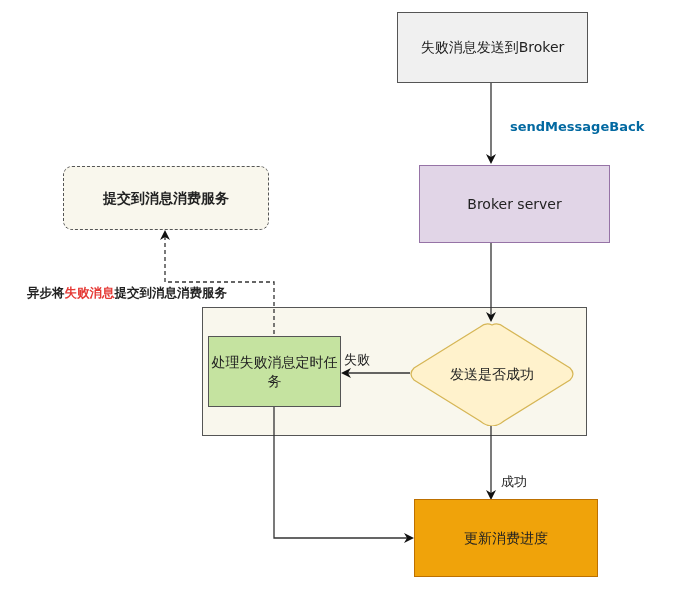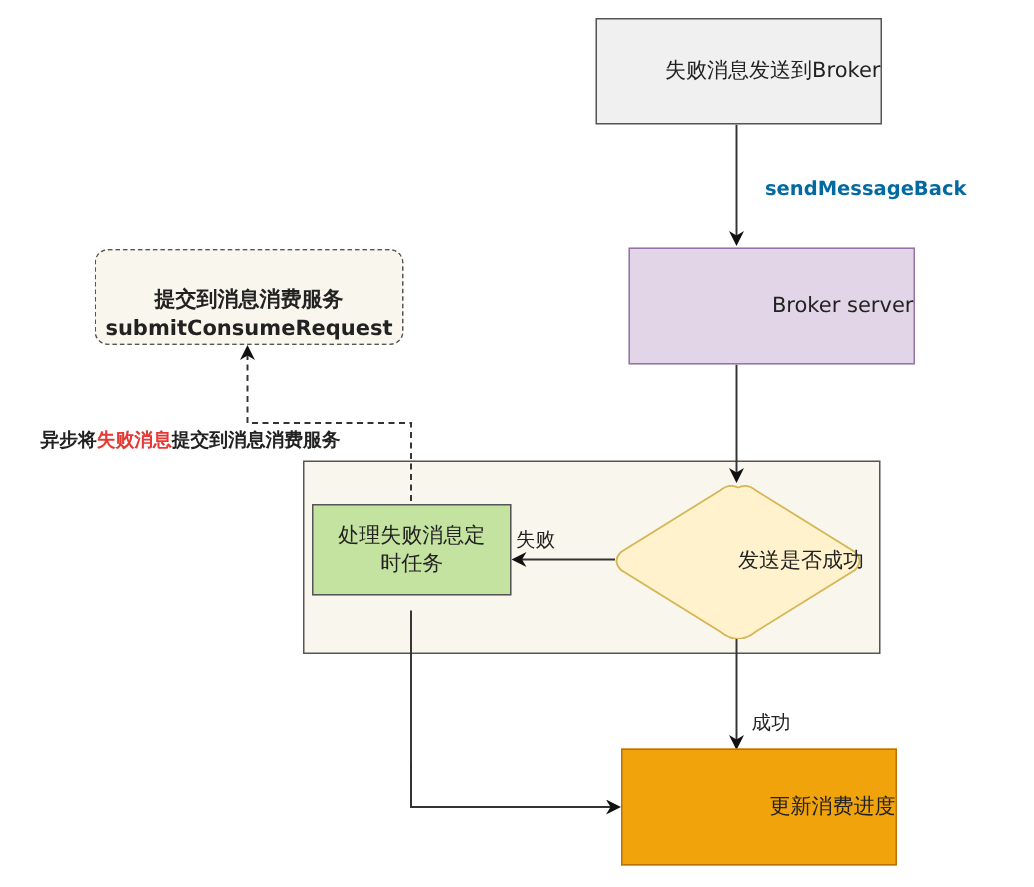--- a/index.html
+++ b/index.html
@@ -1,19 +1,19 @@
 <!DOCTYPE html>
 <html><head>
 <meta charset="utf-8">
 <style>
   html, body { margin:0; padding:0; background:#ffffff; }
   body { width:689px; height:591px; position:relative; overflow:hidden;
          font-family:"DejaVu Sans","Liberation Sans",sans-serif; }
   .node { position:absolute; box-sizing:border-box; display:flex; align-items:center;
-          justify-content:flex-end; text-align:center; font-size:14px; color:#222; line-height:1.35; }
+          justify-content:center; text-align:center; font-size:14px; color:#222; line-height:1.35; }
   .lbl { position:absolute; font-size:13px; color:#222; white-space:nowrap; }
   svg.edges { position:absolute; left:0; top:0; }
 </style>
 </head>
 <body>
 
 <div style="position:absolute;left:202px;top:307px;width:385px;height:129px;background:#f9f7ed;border:1.5px solid #555;box-sizing:border-box;"></div>
 
 <svg class="edges" width="689" height="591">
   <defs>
@@ -38,24 +38,23 @@
 <div class="node" style="left:397px;top:12px;width:191px;height:71px;background:#f0f0f0;border:1.3px solid #555;">
   <span>失败消息发送到Broker</span>
 </div>
 
 <div class="node" style="left:419px;top:165px;width:191px;height:78px;background:#e1d5e7;border:1.3px solid #9673a6;">
   <span>Broker server</span>
 </div>
 
 <div class="node" style="left:63px;top:166px;width:206px;height:64px;background:#f9f7ed;border:1.3px dashed #555;border-radius:9px;flex-direction:column;font-weight:bold;">
   <span>提交到消息消费服务</span>
-  <span>submitConsumeRequest</span>
 </div>
 
-<div class="node" style="left:208px;top:336px;width:133px;height:61px;background:#c5e3a0;border:1.3px solid #555;padding:0 14px;">
+<div class="node" style="left:208px;top:336px;width:133px;height:71px;background:#c5e3a0;border:1.3px solid #555;padding:0 0;">
   <span>处理失败消息定时任务</span>
 </div>
 
 <svg style="position:absolute;left:408px;top:322px;" width="168" height="104">
   <path d="M84,3 Q90,0 96,5 L162,46 Q168,52 162,58 L96,99 Q90,104 84,104 Q78,104 72,99 L6,58 Q0,52 6,46 L72,5 Q78,0 84,3 z" fill="#fff2cc" stroke="#d6b656" stroke-width="1.2"></path>
 </svg>
 <div class="node" style="left:408px;top:322px;width:168px;height:104px;">
   <span>发送是否成功</span>
 </div>
 

